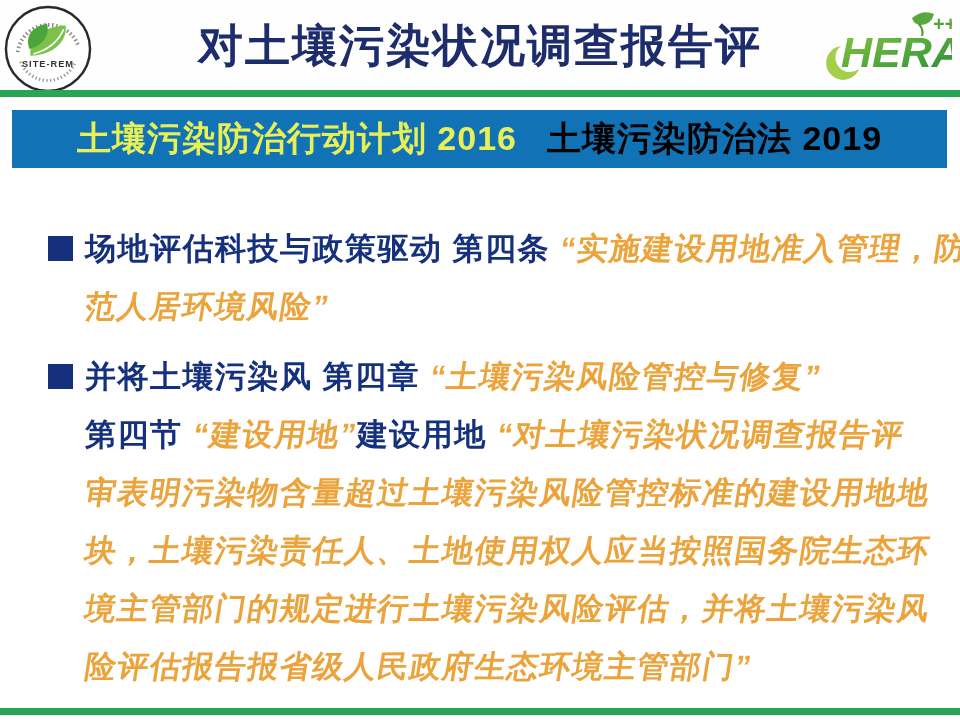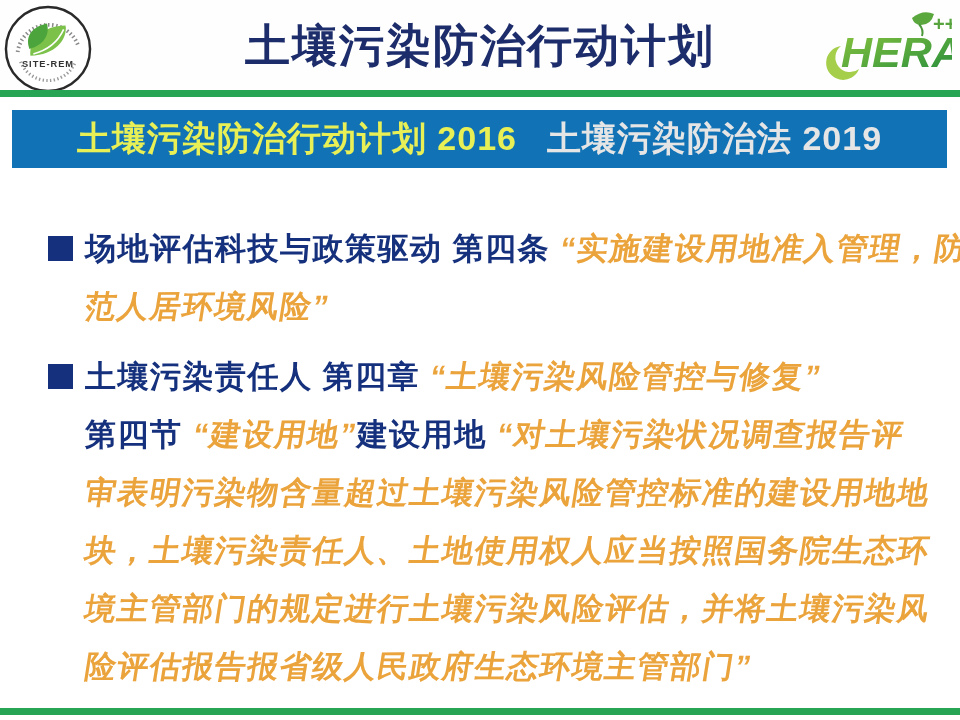--- a/index.html
+++ b/index.html
@@ -23,21 +23,21 @@
   .green-bar{position:absolute;top:90px;left:0;right:0;height:7px;background:#28a554;}
   
   .banner{
     position:absolute;top:110px;left:12px;right:13px;height:58px;
     background:#1173b6;
     display:flex;align-items:center;justify-content:center;
     font-size:34px;font-weight:bold;letter-spacing:1px;
     white-space:nowrap;
   }
   .banner .yel{color:#e9f056;}
-  .banner .org{color:#e5e5e5;margin-left:30px;}
+  .banner .org{color:#000000;margin-left:30px;}
   
   .body{position:absolute;top:220px;left:0;right:0;}
   .b-line{
     height:58px;line-height:58px;white-space:nowrap;
     padding-left:85px;
     font-size:31px;font-weight:bold;letter-spacing:1.5px;
   }
   .b-first{padding-left:48px;}
   .gap{margin-top:12px;}
   .sq{
@@ -63,21 +63,21 @@
     <svg class="logo-left" viewBox="0 0 90 90">
       <circle cx="45" cy="45" r="43" fill="#ffffff" stroke="#2a2a2a" stroke-width="2.5"></circle>
       <path d="M14,48 a32,32 0 0 1 62,-6" fill="none" stroke="#8a8a8a" stroke-width="4" stroke-dasharray="1.5,2.6"></path>
       <path d="M17,58 a30,30 0 0 0 56,0" fill="none" stroke="#9a9a9a" stroke-width="3.2" stroke-dasharray="1.4,2.4"></path>
       <path d="M27,52 C25,36 40,21 63,21 C65,36 52,51 27,52 Z" fill="#7cc24a"></path>
       <path d="M30,50 C46,46 56,36 61,25" stroke="#ffffff" stroke-width="1.6" fill="none"></path>
       <path d="M26,45 C21,32 29,22 44,19 C47,30 41,41 26,45 Z" fill="#4ca53c"></path>
       <text x="45" y="63" text-anchor="middle" font-size="9.5" font-weight="bold" letter-spacing="1" fill="#333333">SITE-REM</text>
     </svg>
 
-    <h1 class="page-title">土壤污染防治行动计划</h1>
+    <h1 class="page-title">对土壤污染状况调查报告评</h1>
 
     <svg class="logo-right" viewBox="0 0 135 78">
       <defs>
         <linearGradient id="heragrad" x1="0" y1="0" x2="1" y2="1">
           <stop offset="0" stop-color="#8dc63f"></stop>
           <stop offset="1" stop-color="#1f8a3c"></stop>
         </linearGradient>
       </defs>
       <path d="M24,40 A17,17 0 1 0 42,63 A13,13 0 1 1 24,40 Z" fill="#a5ce4a"></path>
       <text x="24" y="61" font-size="43" font-style="italic" font-weight="bold" letter-spacing="0" fill="url(#heragrad)">HERA</text>
@@ -100,21 +100,21 @@
       <div class="b-line b-first">
         <span class="sq"></span><span class="blue">场地评估科技与政策驱动 第四条 </span><span class="oi">“实施建设用地准入管理，防</span>
       </div>
       <div class="b-line">
         <span class="oi">范人居环境风险”</span>
       </div>
     </div>
 
     <div class="gap">
       <div class="b-line b-first">
-        <span class="sq"></span><span class="blue">土壤污染责任人 第四章 </span><span class="oi">“土壤污染风险管控与修复”</span>
+        <span class="sq"></span><span class="blue">并将土壤污染风 第四章 </span><span class="oi">“土壤污染风险管控与修复”</span>
       </div>
       <div class="b-line">
         <span class="blue">第四节 </span><span class="oi">“建设用地” </span><span class="blue">建设用地 </span><span class="oi">“对土壤污染状况调查报告评</span>
       </div>
       <div class="b-line">
         <span class="oi">审表明污染物含量超过土壤污染风险管控标准的建设用地地</span>
       </div>
       <div class="b-line">
         <span class="oi">块，土壤污染责任人、土地使用权人应当按照国务院生态环</span>
       </div>

